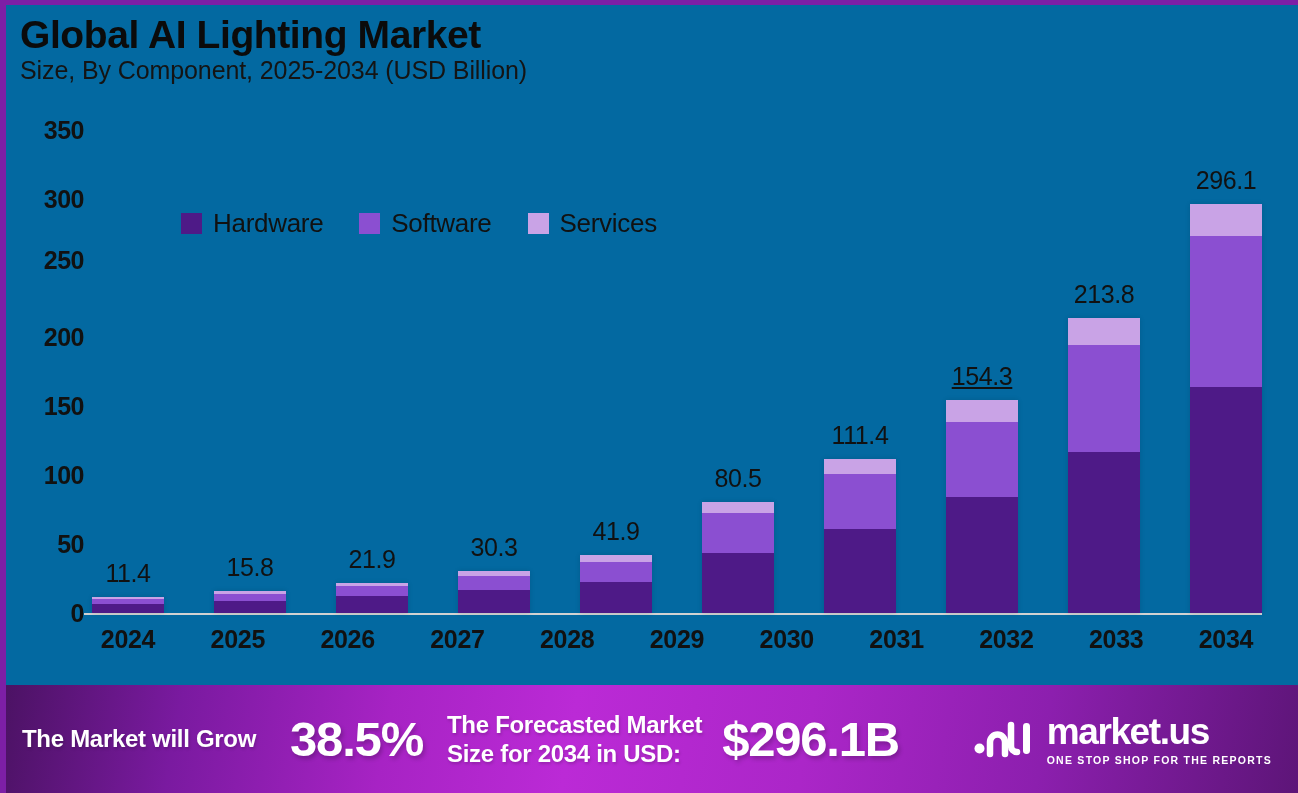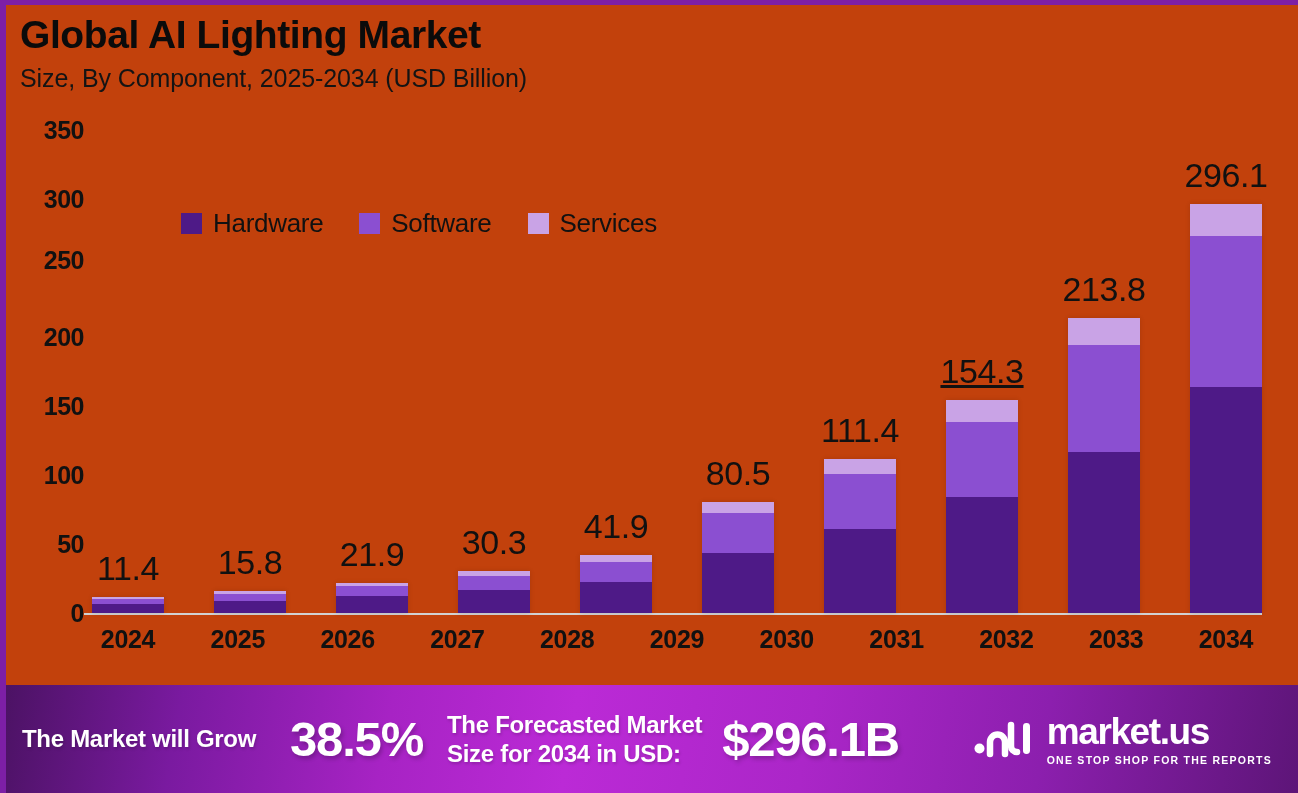--- a/index.html
+++ b/index.html
@@ -9,21 +9,21 @@
   }
   body {
     font-family: "Liberation Sans", sans-serif;
     -webkit-font-smoothing: antialiased;
   }
   #infographic {
     position: relative;
     width: 1298px;
     height: 793px;
     box-sizing: border-box;
-    background: #c2410c;
+    background: #0369a1;
     border-left: 6px solid #7d1fa6;
     border-top: 5px solid #7d1fa6;
     overflow: hidden;
   }
 
   
   .header {
     position: absolute;
     left: 14px;
     top: 9px;
@@ -35,21 +35,21 @@
     color: #0b0b0b;
     letter-spacing: -0.4px;
     line-height: 1.08;
     margin: 0;
   }
   .chart-subtitle {
     font-size: 25px;
     font-weight: normal;
     color: #141414;
     letter-spacing: -0.1px;
-    margin: 9px 0 0 0;
+    margin: 1px 0 0 0;
     line-height: 1.1;
   }
 
   
   .plot-area {
     position: absolute;
     left: 0;
     top: 125px;
     width: 1292px;
     height: 545px;
@@ -134,21 +134,21 @@
     justify-content: flex-end;
     box-shadow: 0 0 5px rgba(0,0,0,0.13);
   }
   .seg {
     width: 100%;
   }
   .bar-total {
     position: absolute;
     left: 50%;
     transform: translateX(-50%);
-    font-size: 34px;
+    font-size: 25px;
     color: #111111;
     letter-spacing: -0.4px;
     white-space: nowrap;
   }
 
   
   .x-labels {
     position: absolute;
     left: 86px;
     right: 36px;

